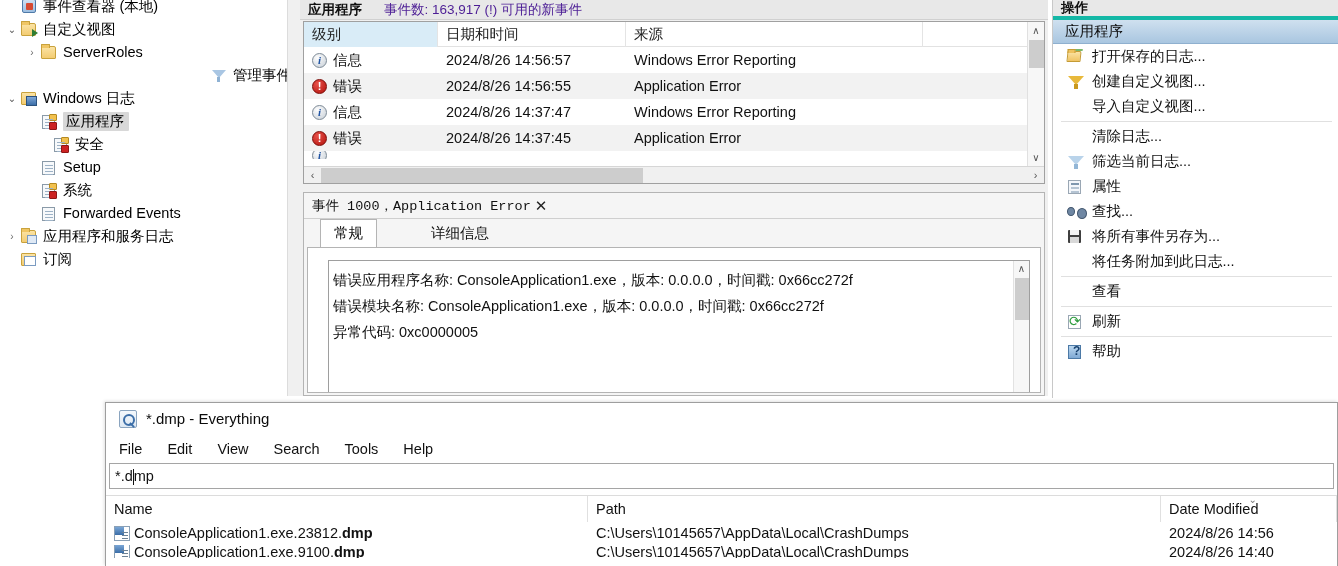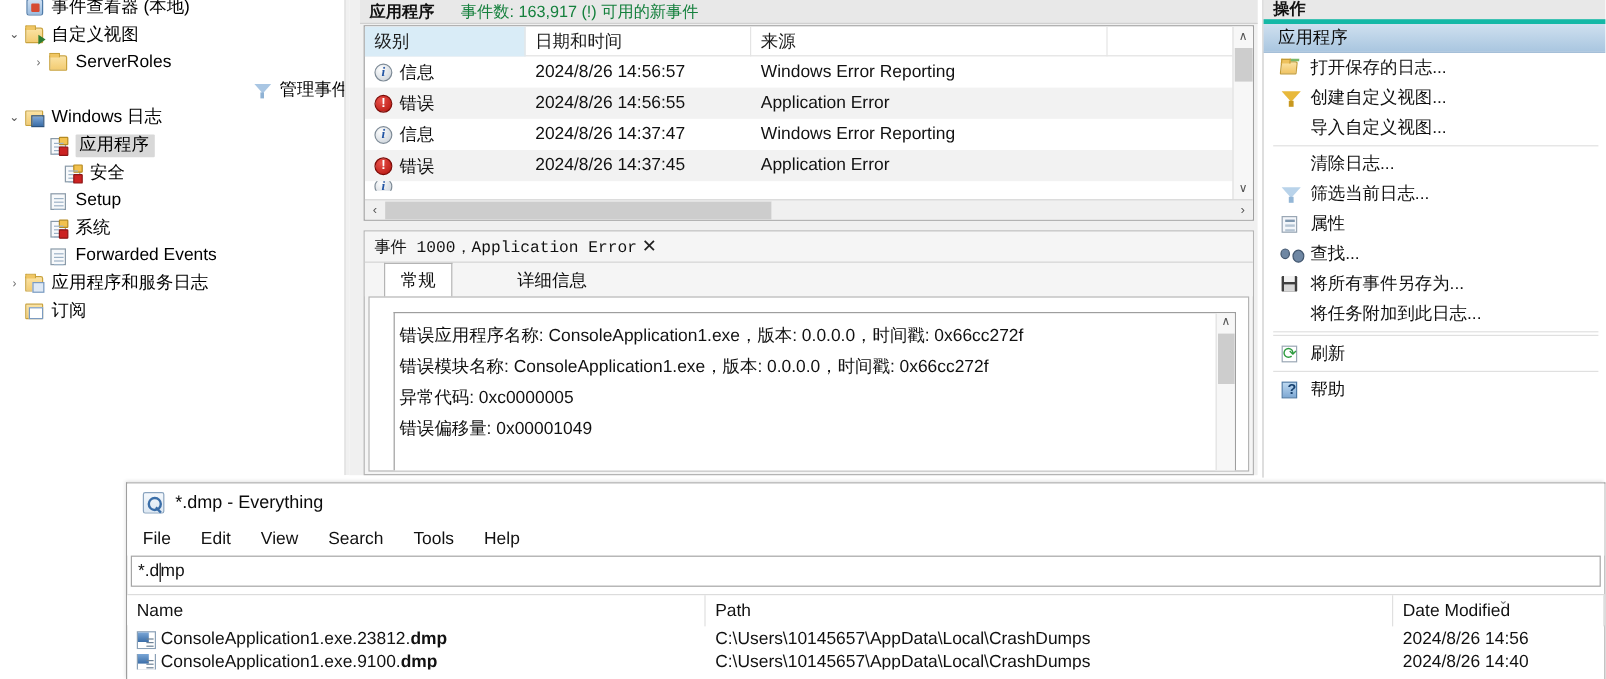--- a/index.html
+++ b/index.html
@@ -129,21 +129,21 @@
     position: absolute; left: 300px; top: 0; width: 748px; height: 396px;
     background: #f0f0f0;
   }
   #list-header {
     position: absolute; left: 0; top: 0; width: 748px; height: 20px;
     background: #e8e8e8; display: flex; align-items: center;
     font-size: 13.5px; color: #111; font-weight: bold;
     border-bottom: 1px solid #d0d0d0;
   }
   #list-header .lh-title { margin-left: 8px; }
-  #list-header .lh-count { margin-left: 22px; font-weight: normal; color: #15803d; font-size: 13.5px; }
+  #list-header .lh-count { margin-left: 22px; font-weight: normal; color: #4c1d95; font-size: 13.5px; }
 
   #list-box {
     position: absolute; left: 3px; top: 21px; width: 742px; height: 163px;
     background: #ffffff; border: 1px solid #a0a0a0; overflow: hidden;
   }
   #col-head { display: flex; height: 25px; background: #ffffff; border-bottom: 1px solid #e2e2e2; }
   #col-head .ch {
     font-size: 14.5px; color: #1b1b1b; display: flex; align-items: center;
     padding-left: 8px; border-right: 1px solid #e4e4e4; height: 25px; overflow: hidden;
   }
@@ -547,21 +547,20 @@
         <div id="tabs">
             <div class="tab active">常规</div>
             <div class="tab">详细信息</div>
           </div>
         <div id="tabbody">
           <div id="gen-box">
             <div id="gen-text">
                 <div>错误应用程序名称: ConsoleApplication1.exe，版本: 0.0.0.0，时间戳: 0x66cc272f</div>
                 <div>错误模块名称: ConsoleApplication1.exe，版本: 0.0.0.0，时间戳: 0x66cc272f</div>
                 <div>异常代码: 0xc0000005</div>
-                <div>错误偏移量: 0x00001049</div>
               </div>
             <div id="gen-vscroll">
               <div class="arr">∧</div>
               <div class="thumb"></div>
             </div>
           </div>
         </div>
       </div>
     </div>
 
@@ -608,20 +607,24 @@
             <span class="ai-ico">
               <span class="ai-save"></span>
             </span>
             <span>将所有事件另存为...</span>
           </div>
           <div class="act-item">
             <span class="ai-ico"></span>
             <span>将任务附加到此日志...</span>
           </div>
           <div class="act-sep"></div>
+          <div class="act-item">
+            <span class="ai-ico"></span>
+            <span>查看</span>
+          </div>
           <div class="act-sep"></div>
           <div class="act-item">
             <span class="ai-ico">
               <span class="ai-refresh"></span>
             </span>
             <span>刷新</span>
           </div>
           <div class="act-sep"></div>
           <div class="act-item">
             <span class="ai-ico">

